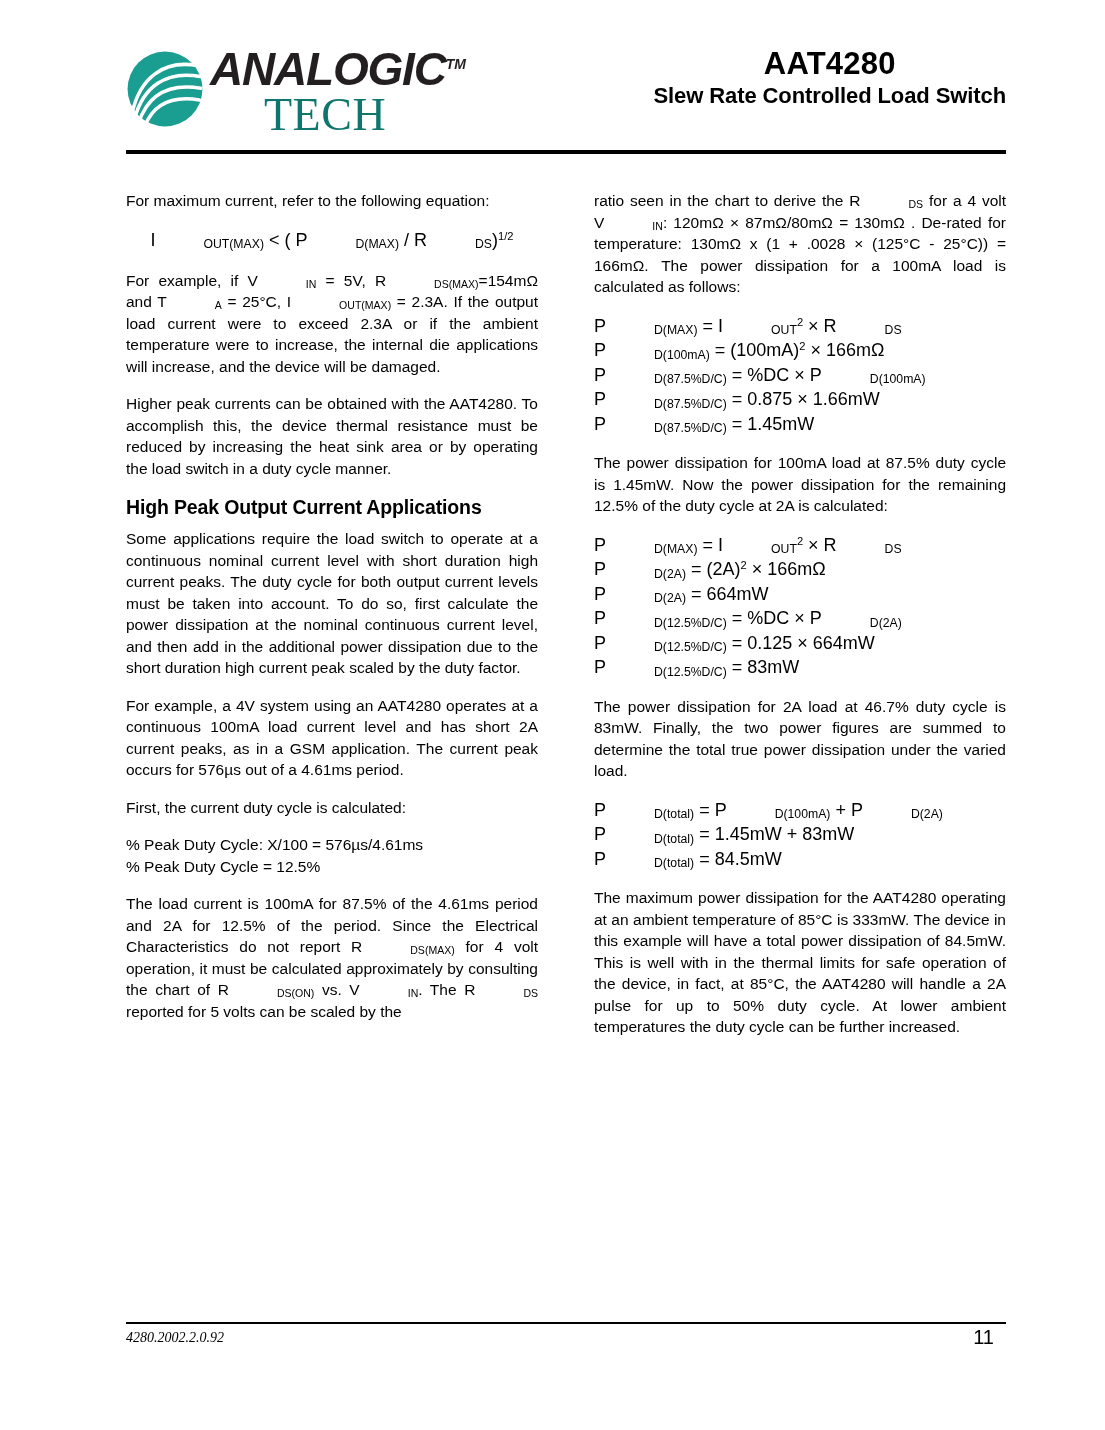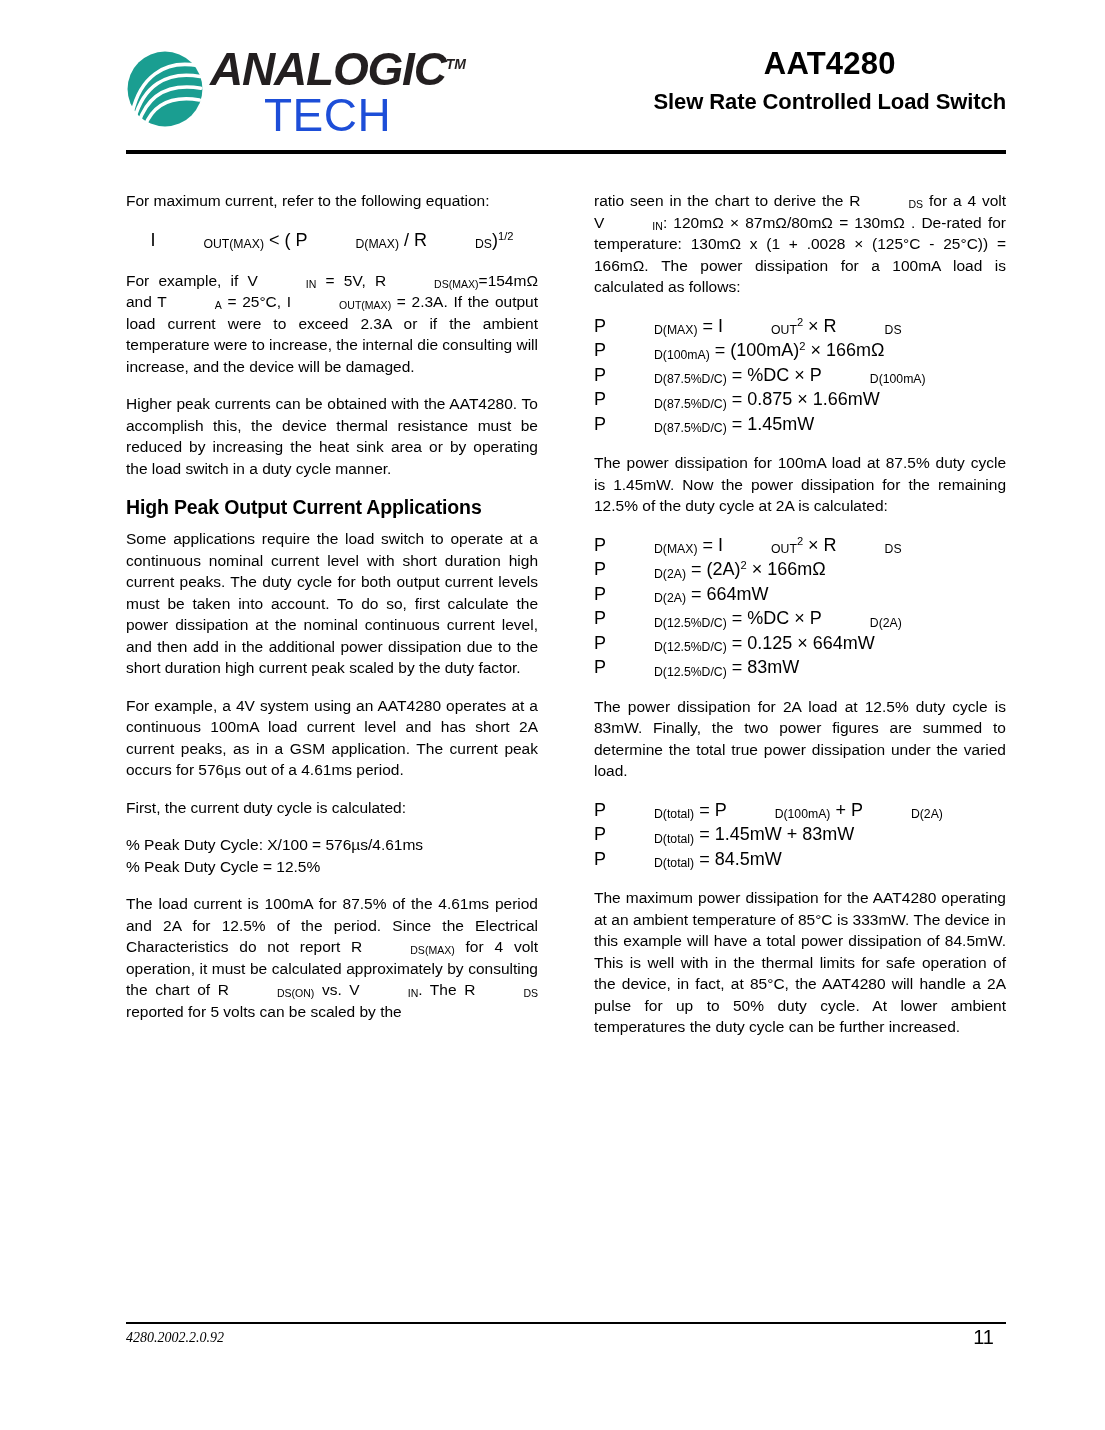--- a/index.html
+++ b/index.html
@@ -53,25 +53,25 @@
     font-family: "Liberation Sans", sans-serif;
     font-size: 46px;
     font-weight: bold;
     letter-spacing: -1.2px;
     color: #231f20;
     display: block;
     line-height: 48px;
     font-style: italic;
   }
   .logo-tech {
-    font-family: Liberation Sans, sans-serif;
+    font-family: Liberation Serif, serif;
     font-size: 46px;
     font-weight: normal;
     letter-spacing: 0.5px;
-    color: #1d4ed8;
+    color: #0f766e;
     display: block;
     line-height: 44px;
     margin-left: 54px;
   }
   .logo-tm {
     font-size: 14px;
     font-weight: bold;
     vertical-align: super;
     letter-spacing: 0;
   }
@@ -88,21 +88,21 @@
     letter-spacing: 0.2px;
     line-height: 36px;
     color: #000;
   }
   .part-subtitle {
     font-size: 22px;
     font-weight: bold;
     letter-spacing: -0.1px;
     line-height: 28px;
     color: #000;
-    margin-top: 6px;
+    margin-top: 0;
   }
 
   .header-rule {
     position: absolute;
     left: 126px;
     top: 150px;
     width: 880px;
     height: 4px;
     background: #000;
   }
@@ -235,21 +235,21 @@
   <div class="header-rule"></div>
 
   <div class="col col-left">
 
     <p>For maximum current, refer to the following equation:</p>
 
     <div class="eq-center">
       <span><span>I</span><sub>OUT(MAX)</sub></span><span> &lt; ( </span><span><span>P</span><sub>D(MAX)</sub></span><span> / </span><span><span>R</span><sub>DS</sub></span><span>)</span><sup>1/2</sup>
     </div>
 
-    <p><span>For example, if V</span><sub>IN</sub><span> = 5V, R</span><sub>DS(MAX)</sub><span>=154mΩ  and T</span><sub>A</sub><span> = 25°C, I</span><sub>OUT(MAX)</sub><span> = 2.3A.  If the output load current were to exceed 2.3A or if the ambient temperature were to increase, the internal die consulting will increase, and the device will be damaged.</span></p>
+    <p><span>For example, if V</span><sub>IN</sub><span> = 5V, R</span><sub>DS(MAX)</sub><span>=154mΩ  and T</span><sub>A</sub><span> = 25°C, I</span><sub>OUT(MAX)</sub><span> = 2.3A.  If the output load current were to exceed 2.3A or if the ambient temperature were to increase, the internal die applications will increase, and the device will be damaged.</span></p>
 
     <p>Higher peak currents can be obtained with the AAT4280.  To accomplish this, the device thermal resistance must be reduced by increasing the heat sink area or by operating the load switch in a duty cycle manner.</p>
 
     <h2 class="section-head">High Peak Output Current Applications</h2>
 
     <p>Some applications require the load switch to operate at a continuous nominal current level with short duration high current peaks.  The duty cycle for both output current levels must be taken into account.  To do so, first calculate the power dissipation at the nominal continuous current level, and then add in the additional power dissipation due to the short duration high current peak scaled by the duty factor.</p>
 
     <p>For example, a 4V system using an AAT4280 operates at a continuous 100mA load current level and has short 2A current peaks, as in a GSM application.  The current peak occurs for 576µs out of a 4.61ms period.</p>
 
     <p>First, the current duty cycle is calculated:</p>
@@ -279,21 +279,21 @@
 
     <div class="eq-block">
         <span class="eq-line"><span>P</span><sub>D(MAX)</sub><span> = </span><span>I</span><sub>OUT</sub><sup>2</sup><span> × </span><span>R</span><sub>DS</sub></span>
         <span class="eq-line"><span>P</span><sub>D(2A)</sub><span> = (2A)</span><sup>2</sup><span> × 166mΩ</span></span>
         <span class="eq-line"><span>P</span><sub>D(2A)</sub><span> = 664mW</span></span>
         <span class="eq-line"><span>P</span><sub>D(12.5%D/C)</sub><span> = %DC × </span><span>P</span><sub>D(2A)</sub></span>
         <span class="eq-line"><span>P</span><sub>D(12.5%D/C)</sub><span> = 0.125 × 664mW</span></span>
         <span class="eq-line"><span>P</span><sub>D(12.5%D/C)</sub><span> = 83mW</span></span>
       </div>
 
-    <p>The power dissipation for 2A load at 12.5% duty cycle is 83mW.  Finally, the two power figures are summed to determine the total true power dissipation under the varied load.</p>
+    <p>The power dissipation for 2A load at 46.7% duty cycle is 83mW.  Finally, the two power figures are summed to determine the total true power dissipation under the varied load.</p>
 
     <div class="eq-block">
         <span class="eq-line"><span>P</span><sub>D(total)</sub><span> = </span><span>P</span><sub>D(100mA)</sub><span> + </span><span>P</span><sub>D(2A)</sub></span>
         <span class="eq-line"><span>P</span><sub>D(total)</sub><span> = 1.45mW + 83mW</span></span>
         <span class="eq-line"><span>P</span><sub>D(total)</sub><span> = 84.5mW</span></span>
       </div>
 
     <p>The maximum power dissipation for the AAT4280 operating at an ambient temperature of 85°C is 333mW.  The device in this example will have a total power dissipation of 84.5mW.  This is well with in the thermal limits for safe operation of the device, in fact, at 85°C, the AAT4280 will handle a 2A pulse for up to 50% duty cycle.  At lower ambient temperatures the duty cycle can be further increased.</p>
 
   </div>

